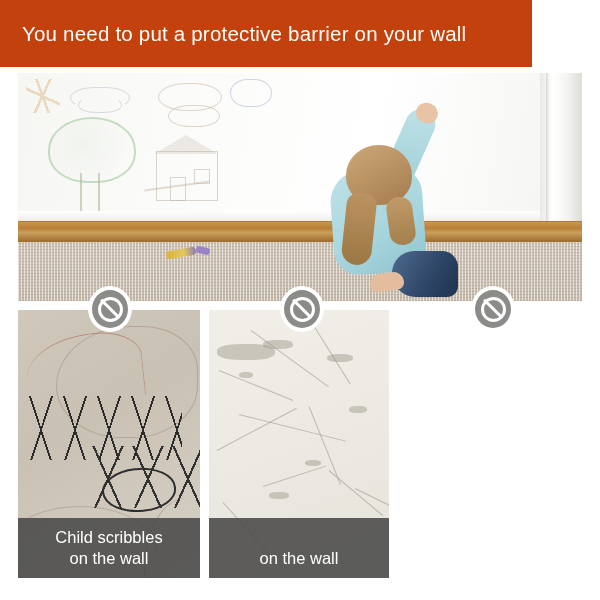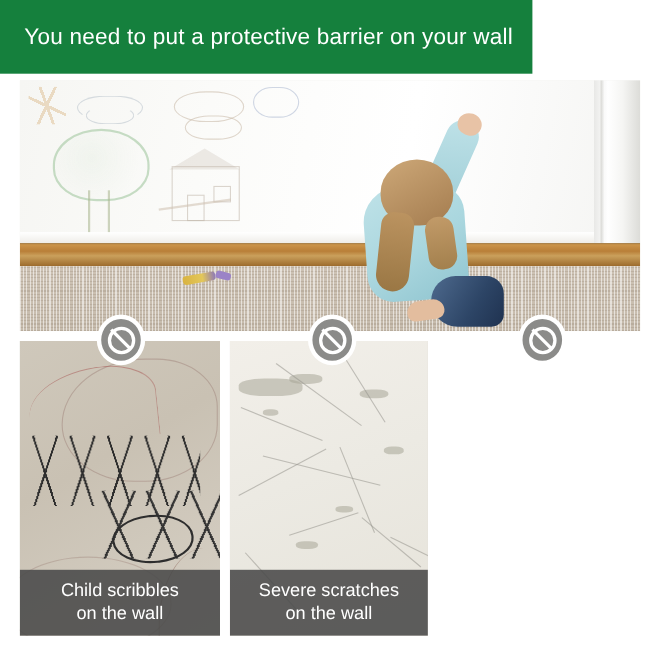--- a/index.html
+++ b/index.html
@@ -4,22 +4,22 @@
 <style>
   html,body{margin:0;padding:0;}
   body{
     width:600px;height:600px;overflow:hidden;background:#ffffff;
     font-family:"Liberation Sans","DejaVu Sans",sans-serif;
   }
   .page{position:relative;width:600px;height:600px;background:#fff;}
 
   
   .banner{
-    position:absolute;left:0;top:0;width:484px;height:67px;
-    background:#15803d;display:flex;align-items:center;
+    position:absolute;left:0;top:0;width:532px;height:67px;
+    background:#c2410c;display:flex;align-items:center;
   }
   .banner-title{
     color:#ffffff;font-size:20.5px;letter-spacing:.2px;
     padding-left:22px;white-space:nowrap;font-weight:400;
   }
 
   
   .hero{
     position:absolute;left:18px;top:73px;width:564px;height:228px;
     overflow:hidden;background:#f2f2f0;
@@ -351,21 +351,21 @@
         <div class="scr" style="left:30px;top:104px;width:110px;transform:rotate(14deg);"></div>
         <div class="scr" style="left:8px;top:140px;width:90px;transform:rotate(-28deg);"></div>
         <div class="scr" style="left:100px;top:96px;width:84px;transform:rotate(68deg);"></div>
         <div class="scr" style="left:120px;top:160px;width:70px;transform:rotate(40deg);"></div>
         <div class="scr" style="left:54px;top:176px;width:66px;transform:rotate(-18deg);"></div>
         <div class="scr" style="left:146px;top:178px;width:54px;transform:rotate(26deg);"></div>
         <div class="scr" style="left:14px;top:192px;width:72px;transform:rotate(48deg);"></div>
       </div>
       <div class="caption">
         <div class="caption-text">
-          <span>Severe scratches</span><br>
+          <br>
           <span>on the wall</span>
         </div>
       </div>
     </div>
 
   </div>
 
   <div class="badge badge1">
     <span class="badge-glyph"></span>
   </div>

